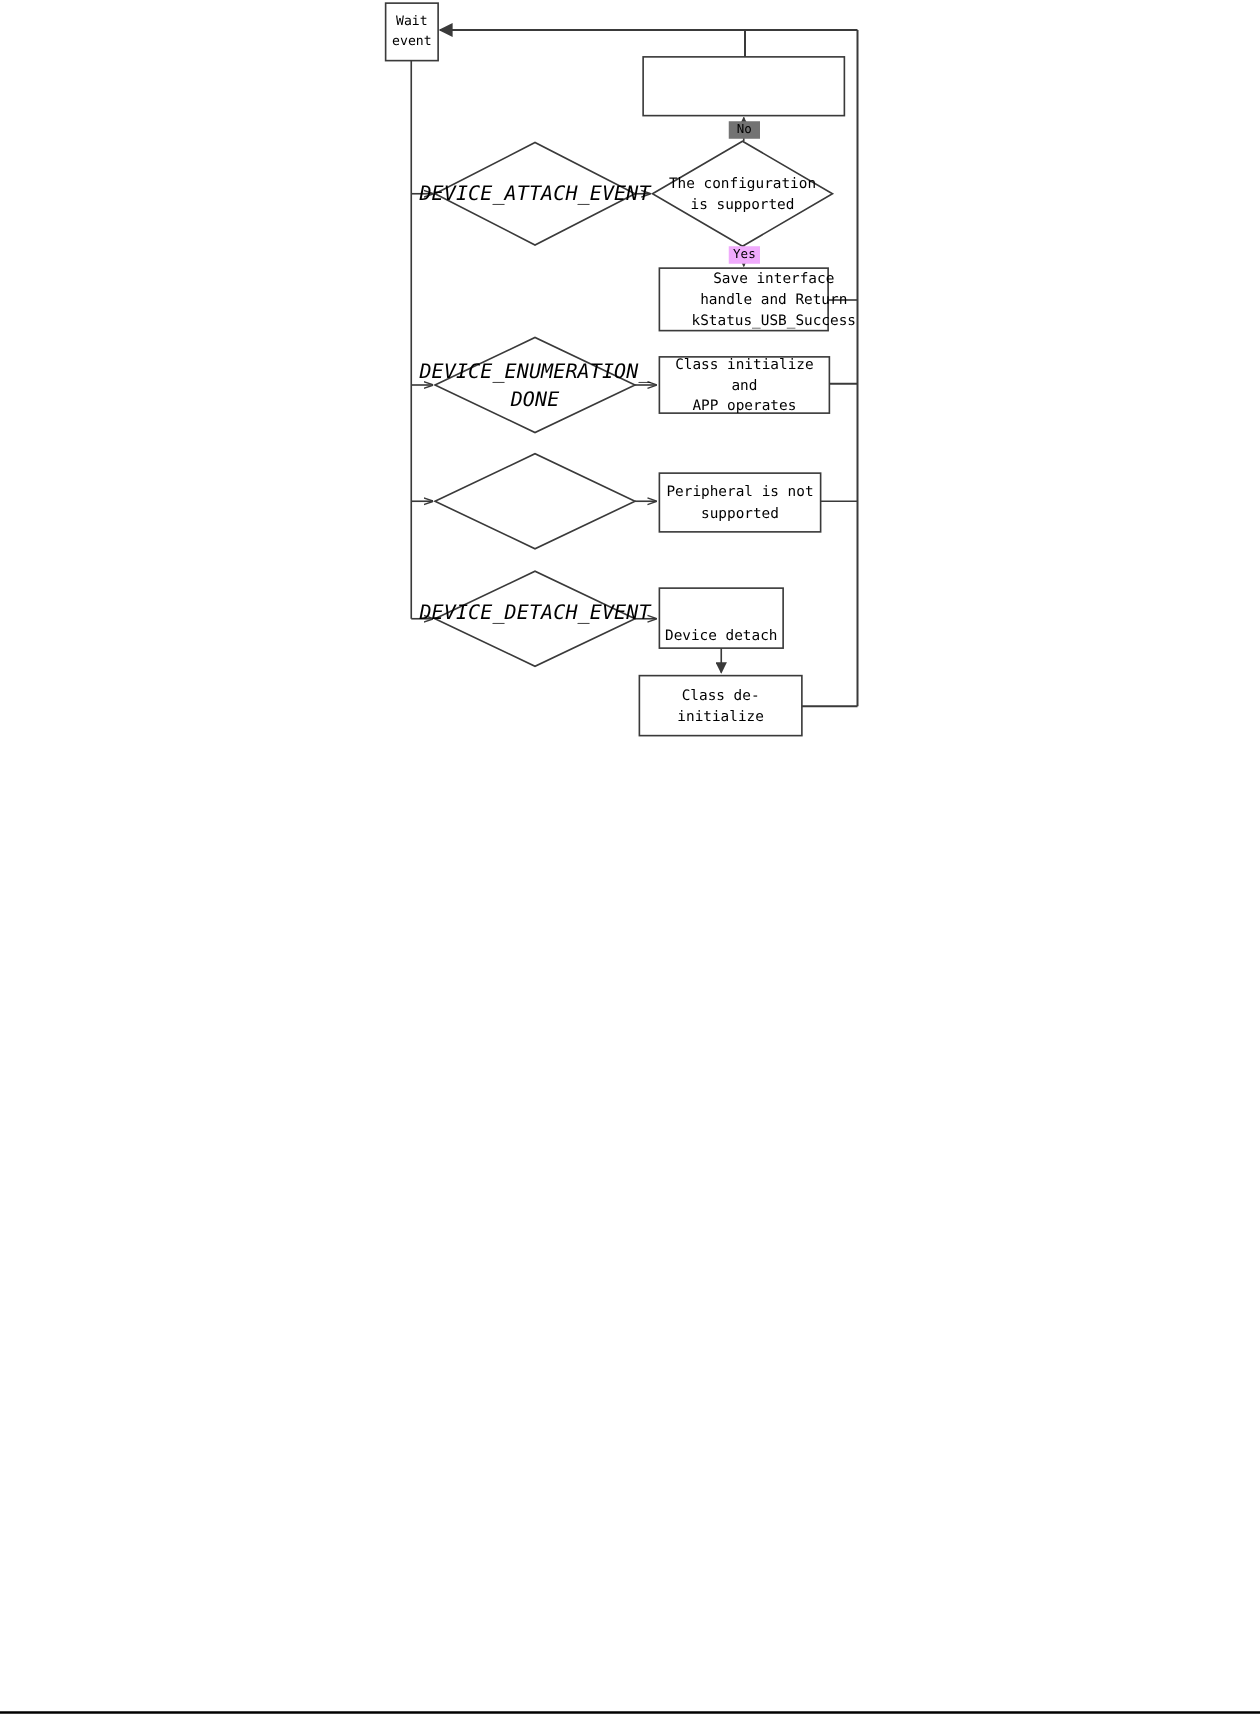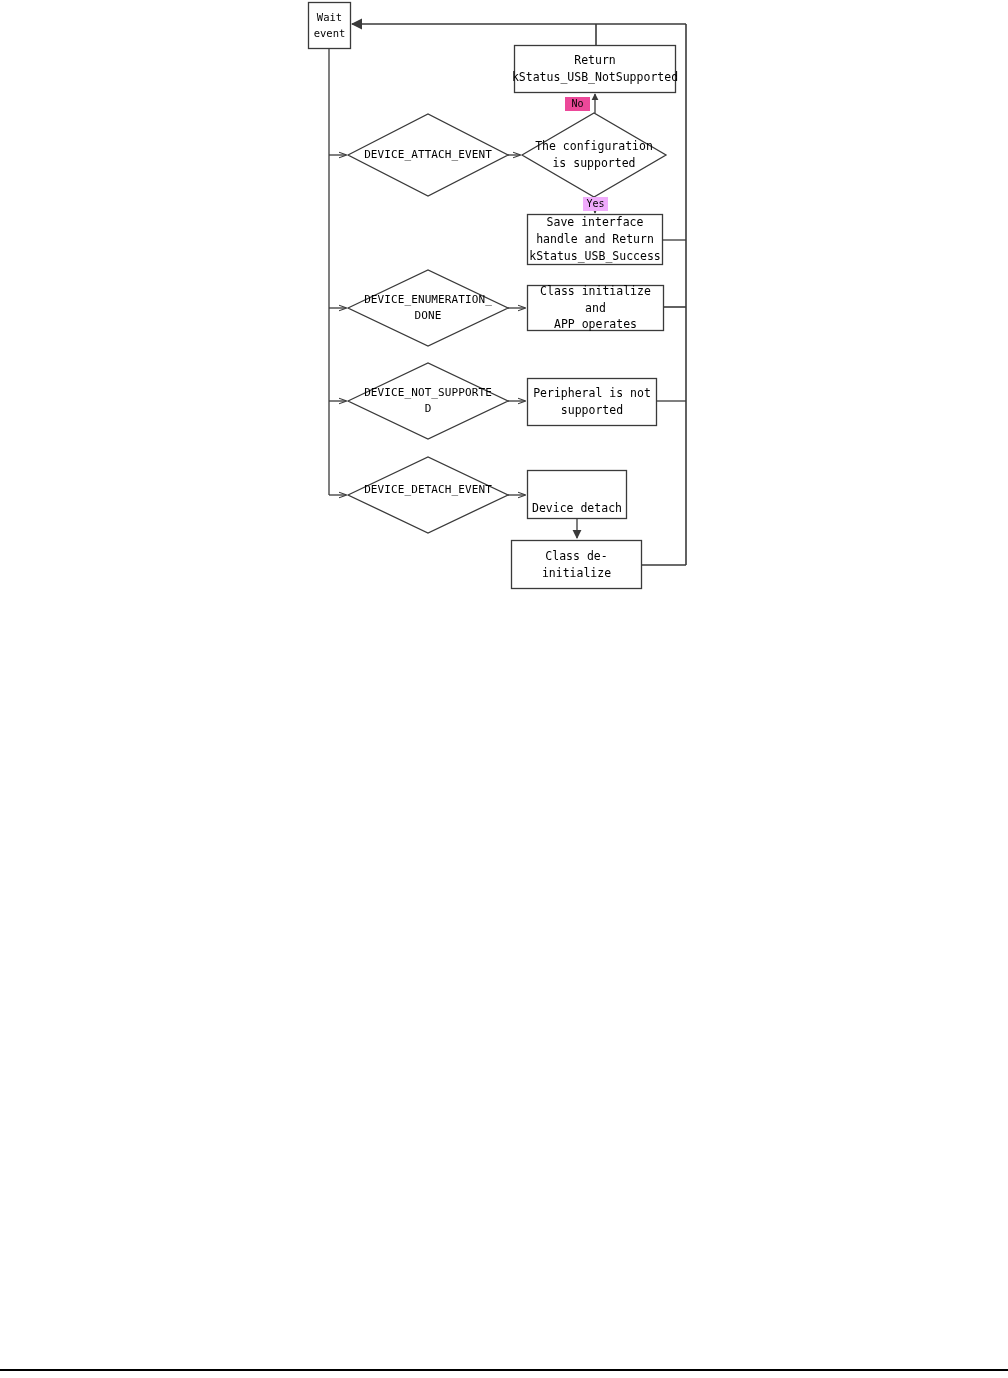--- a/index.html
+++ b/index.html
@@ -35,21 +35,21 @@
     align-items: center;
     justify-content: center;
     text-align: center;
     color: #000000;
     line-height: 1.45;
     white-space: pre-line;
     pointer-events: none;
   }
   .t-box { font-size: 11.5px; }
   .t-small { font-size: 10.5px; }
-  .t-diamond { font-size: 11px; letter-spacing: 0.1px; }
+  .t-diamond { font-size: 16px; letter-spacing: 0.1px; font-style: italic; }
   .t-label { font-size: 10px; }
   .page-rule {
     position: absolute;
     left: 0;
     top: 1369px;
     width: 1008px;
     height: 2px;
     background: #000000;
   }
 </style>
@@ -123,49 +123,45 @@
       <path d="M 641.5 565 L 686 565" stroke-width="1.6"></path>
 
       <path d="M 577 518.5 L 577 538" marker-end="url(#arrow)"></path>
 
     </g>
   </svg>
 
   <div class="node-text t-small" style="left:308px; top:2px; width:43px; height:47px;">Wait
 event</div>
 
-  <div class="node-text t-box" style="left:514px; top:45px; width:162px; height:48px;">Return
-kStatus_USB_NotSupported</div>
 
   <div class="node-text t-diamond" style="left:348px; top:140px; width:160px; height:30px;">DEVICE_ATTACH_EVENT</div>
 
   <div class="node-text t-box" style="left:522px; top:134px; width:144px; height:42px;">The configuration
 is supported</div>
 
-  <div class="node-text t-box" style="left:527px; top:214px; width:136px; height:51px;">Save interface
+  <div class="node-text t-box" style="left:551px; top:214px; width:136px; height:51px;">Save interface
 handle and Return
 kStatus_USB_Success</div>
 
   <div class="node-text t-diamond" style="left:348px; top:288px; width:160px; height:40px;">DEVICE_ENUMERATION_
 DONE</div>
 
   <div class="node-text t-box" style="left:527px; top:285px; width:137px; height:46px;text-align:center;">Class initialize and
 APP operates</div>
 
-  <div class="node-text t-diamond" style="left:348px; top:381px; width:160px; height:40px;">DEVICE_NOT_SUPPORTE
-D</div>
 
   <div class="node-text t-box" style="left:527px; top:378px; width:130px; height:48px;">Peripheral is not
 supported</div>
 
   <div class="node-text t-diamond" style="left:348px; top:476px; width:160px; height:28px;">DEVICE_DETACH_EVENT</div>
 
   <div class="node-text t-box" style="left:527px; top:470px; width:100px; height:49px;margin-top:14px;">Device detach</div>
 
   <div class="node-text t-box" style="left:511px; top:540px; width:131px; height:49px;">Class de-initialize</div>
 
-  <div class="node-text t-label" style="left:565px; top:97px; width:25px; height:14px; background:#ec4899;">No</div>
+  <div class="node-text t-label" style="left:583px; top:97px; width:25px; height:14px; background:#737373;">No</div>
 
   <div class="node-text t-label" style="left:583px; top:197px; width:25px; height:14px; background:#f0abfc;">Yes</div>
 
   <div class="page-rule"></div>
 
 </div>
 
 </body></html>

